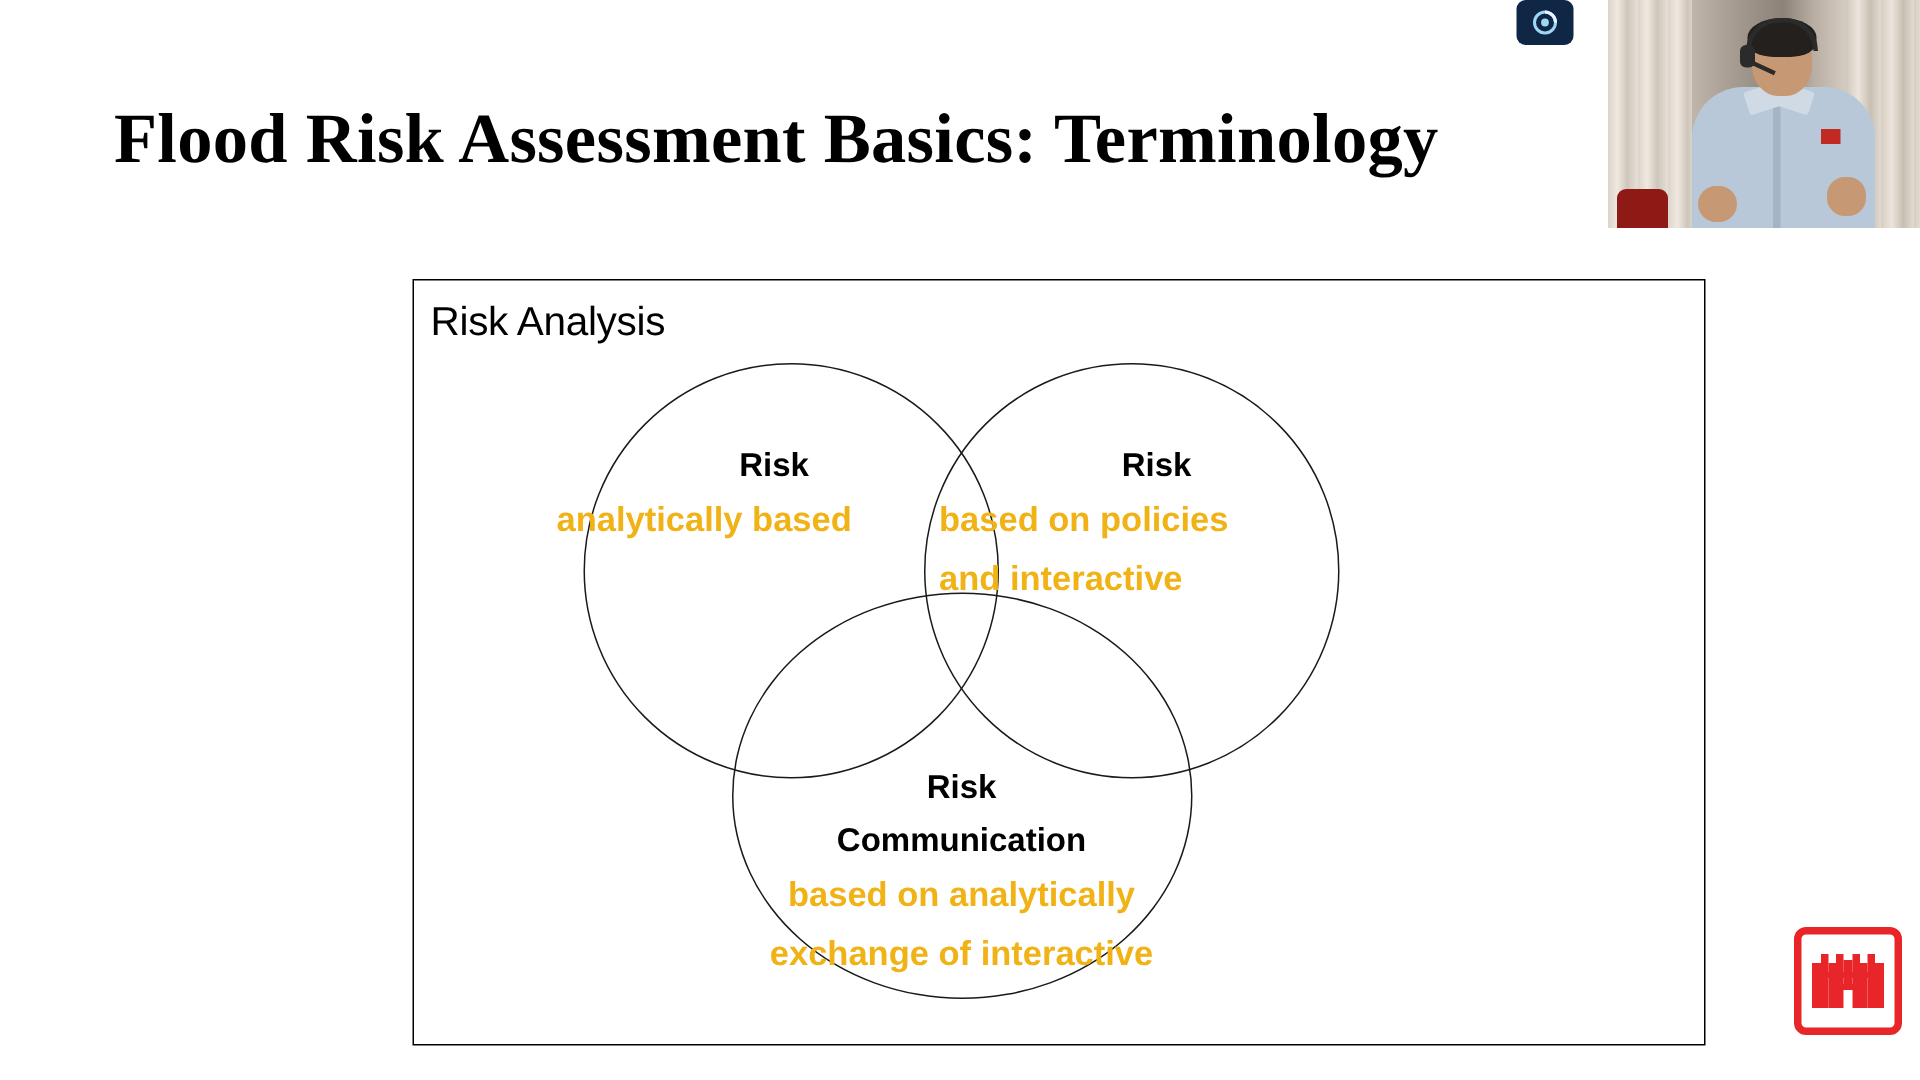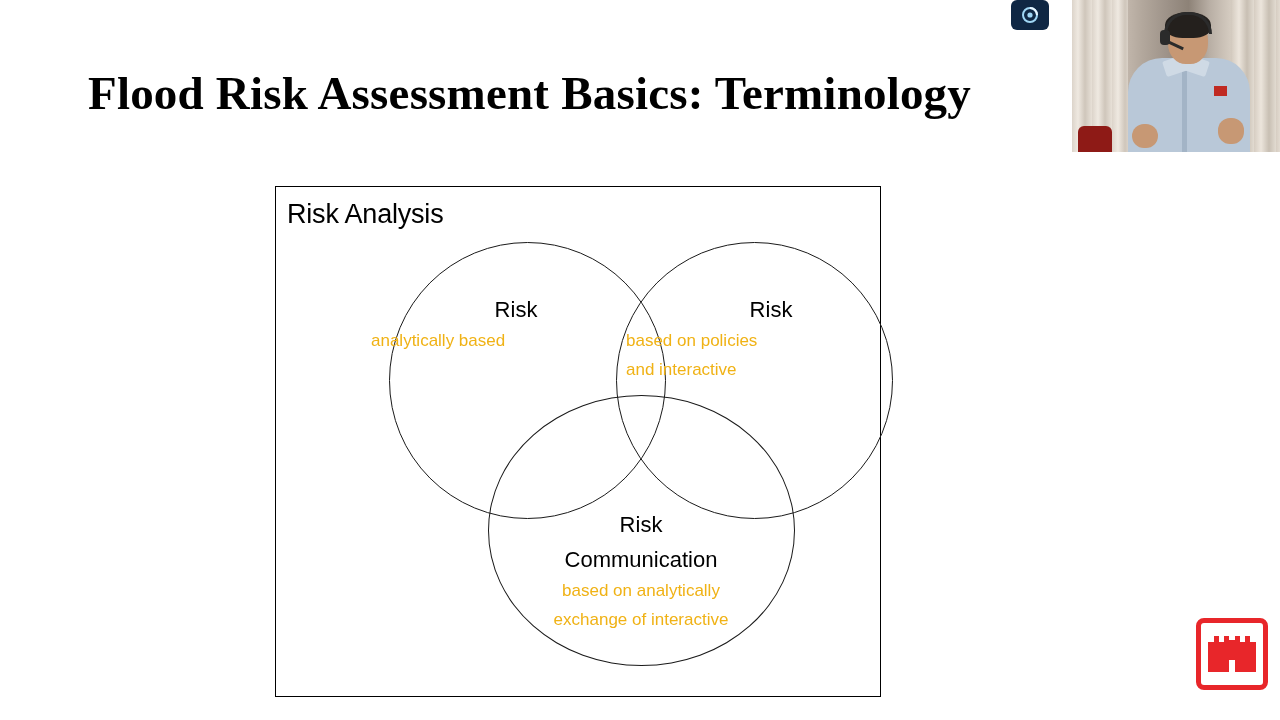--- a/index.html
+++ b/index.html
@@ -19,29 +19,28 @@
   .slide-title {
     position: absolute;
     left: 76px;
     top: 66px;
     font-family: "Liberation Serif", serif;
     font-size: 47px;
     font-weight: bold;
     color: #000000;
     letter-spacing: 0.2px;
     white-space: nowrap;
-    margin-left: 12px;
   }
 
   
   .diagram-frame {
     position: absolute;
     left: 275px;
     top: 186px;
-    width: 606px;
+    width: 862px;
     height: 511px;
     border: 1px solid #000000;
     box-sizing: border-box;
     background: #ffffff;
   }
   .frame-label {
     position: absolute;
     left: 11px;
     top: 12px;
     font-size: 27px;
@@ -73,28 +72,29 @@
     left: 212px;
     top: 208px;
     width: 307px;
     height: 271px;
   }
 
   
   .node {
     position: absolute;
     text-align: center;
+    font-weight: bold;
   }
   .node-title {
     font-size: 22px;
     color: #000000;
     line-height: 1.6;
   }
   .node-sub {
-    font-size: 17px;
+    font-size: 23px;
     color: #f0b215;
     line-height: 1.7;
   }
 
   .node-assessment {
     left: 95px;
     top: 105px;
     width: 290px;
   }
   .node-assessment .node-sub {

